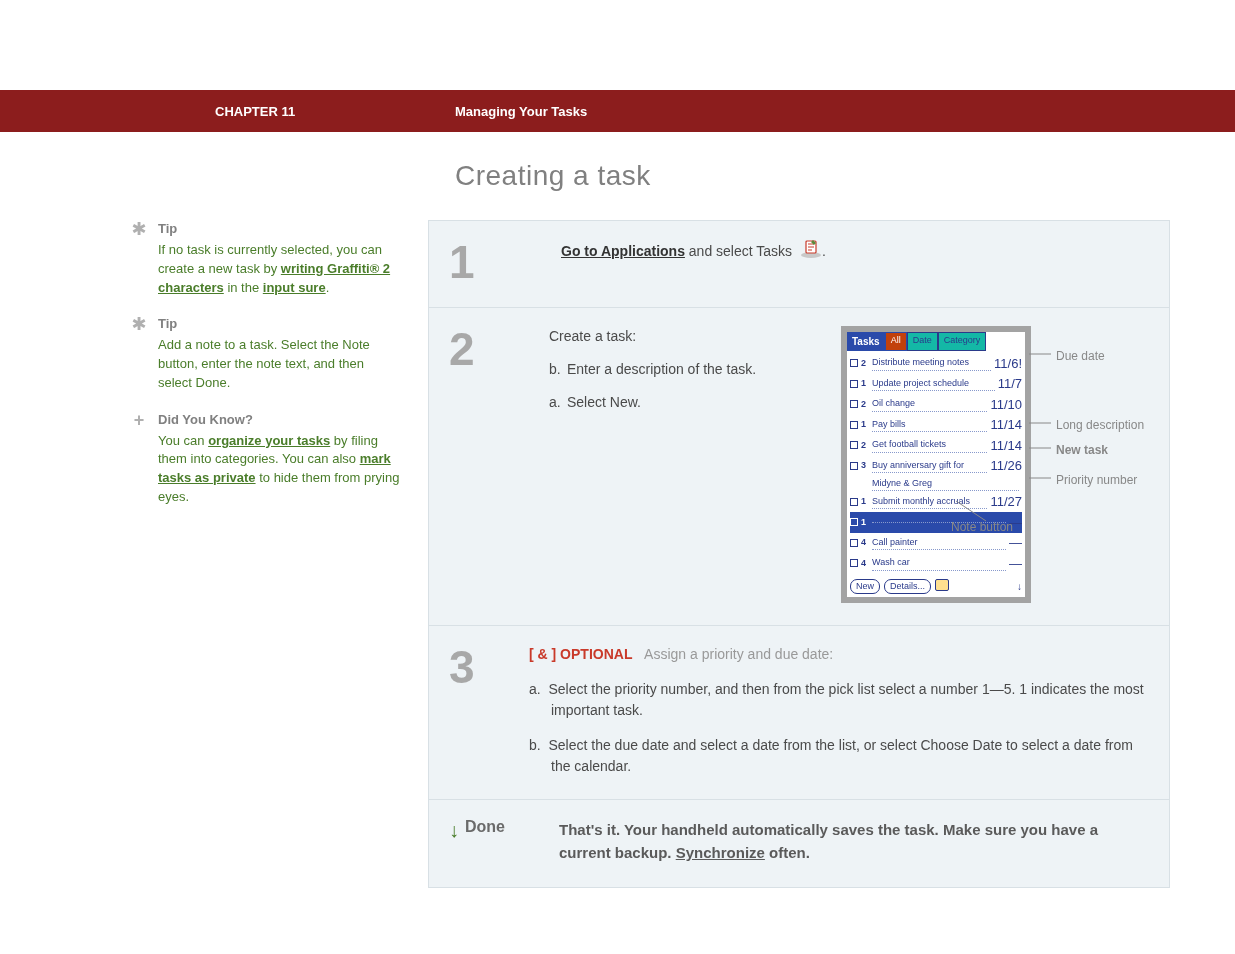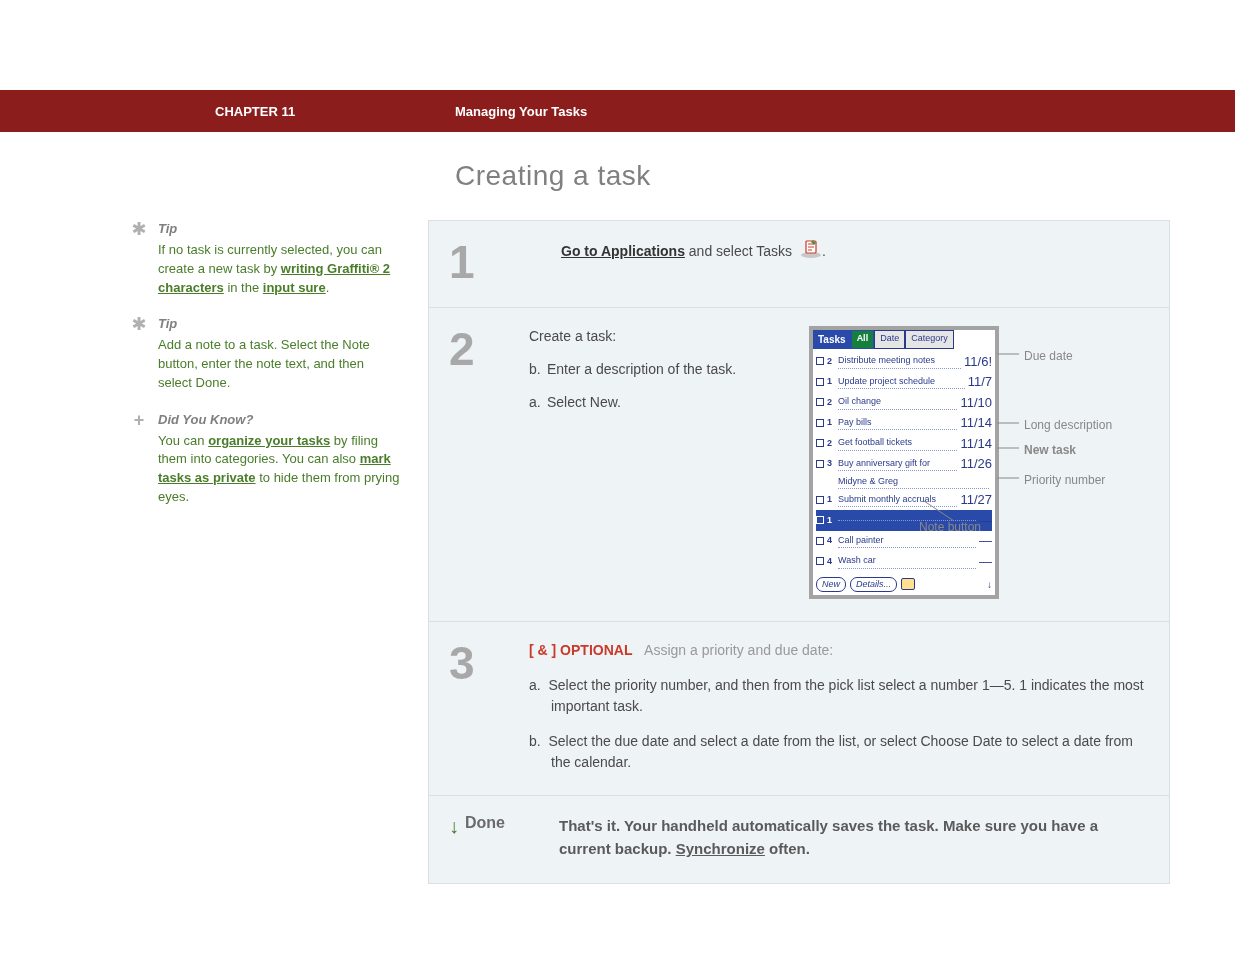--- a/index.html
+++ b/index.html
@@ -12,65 +12,65 @@
     .page-content { padding: 28px 65px 40px 130px; position: relative; }
     
     .page-heading { font-size: 28px; color: #808080; font-weight: normal; margin-left: 325px; margin-bottom: 28px; letter-spacing: 0.5px; }
     
     .body-wrap { display: flex; gap: 28px; }
     
     .sidebar { width: 270px; font-size: 13px; line-height: 1.45; }
     .tip-block { margin-bottom: 18px; display: flex; gap: 10px; }
     .tip-icon { color: #b0b0b0; font-size: 18px; line-height: 1; flex-shrink: 0; width: 18px; text-align: center; }
     .tip-content { flex: 1; }
-    .tip-label { color: #808080; font-weight: bold; margin-bottom: 2px; font-style: italic; }
+    .tip-label { color: #808080; font-weight: bold; margin-bottom: 2px; }
     .tip-text { color: #4a7d2a; }
     .tip-text a, .link-green { color: #4a7d2a; text-decoration: underline; font-weight: bold; }
     
     .main-steps { flex: 1; }
     .step-box { background: #eef3f6; border: 1px solid #d8e0e5; border-bottom: none; padding: 18px 20px 22px 20px; display: flex; gap: 32px; position: relative; }
     .step-box.last { border-bottom: 1px solid #d8e0e5; }
     .step-num { font-size: 46px; font-weight: bold; color: #a8a8a8; line-height: 1; width: 48px; flex-shrink: 0; font-family: Arial, sans-serif; }
     .step-body { flex: 1; color: #4a4a4a; font-size: 14px; line-height: 1.5; }
     .step-body .link-u { color: #333; text-decoration: underline; font-weight: bold; }
     
-    .step2-flex { display: flex; gap: 20px; }
+    .step2-flex { display: flex; gap: 32px; margin-left: 20px; }
     .step2-text { flex: 0 0 260px; }
     .sub-item { margin-top: 12px; }
     .sub-lead { display: inline-block; width: 18px; }
     
     .step3 .opt-tag { color: #c93a2a; font-weight: bold; }
     .step3 .opt-head { color: #999; }
     .step3-item { margin-top: 14px; padding-left: 22px; text-indent: -22px; }
     
     .done-row .step-num-text { font-size: 16px; font-weight: bold; color: #6a6a6a; }
     .done-icon-wrap { width: 48px; flex-shrink: 0; display: flex; align-items: flex-start; gap: 6px; }
     .done-arrow { color: #4a7d2a; font-size: 20px; font-weight: bold; line-height: 1.2; }
     .done-text { color: #5a5a5a; font-weight: bold; font-size: 15px; line-height: 1.55; }
     .done-text .u-link { text-decoration: underline; color: #5a5a5a; }
     
     .tasks-app-icon { display: inline-block; vertical-align: middle; margin-left: 4px; }
     
     .pda-wrap { position: relative; flex: 1; }
-    .pda-screen { border: 4px solid #a3a3a3; background: #fff; width: 190px; font-family: Arial, sans-serif; font-size: 9px; }
+    .pda-screen { border: 6px solid #a3a3a3; background: #fff; width: 190px; font-family: Arial, sans-serif; font-size: 9px; }
     .pda-titlebar { display: flex; }
     .pda-title { background: #2a4aaa; color: #fff; font-weight: bold; padding: 2px 5px; flex: 0 0 auto; font-size: 10px; }
-    .pda-tab { border: 1px solid #2a3a8a; padding: 1px 5px; font-size: 9px; color: #2a3a8a; background: #e5e5e5; }
-    .pda-tab.active { background: #15803d; color: #fff; border-color: #2a4aaa; font-weight: bold; }
+    .pda-tab { border: 1px solid #2a3a8a; padding: 1px 5px; font-size: 9px; color: #2a3a8a; background: #14b8a6; }
+    .pda-tab.active { background: #c2410c; color: #fff; border-color: #2a4aaa; }
     .pda-list { padding: 2px 3px; }
     .pda-row { display: flex; align-items: center; gap: 3px; padding: 0.5px 0; color: #2a3a8a; }
     .pda-check { width: 8px; height: 8px; border: 1px solid #2a3a8a; flex-shrink: 0; }
     .pda-pri { width: 8px; font-weight: bold; flex-shrink: 0; }
     .pda-desc { flex: 1; white-space: nowrap; overflow: hidden; border-bottom: 1px dotted #8899cc; }
     .pda-date { flex-shrink: 0; font-size: 13px; }
     .pda-row.sel { background: #2a4aaa; }
     .pda-row.sel .pda-check { border-color: #fff; }
     .pda-row.sel .pda-pri { color: #fff; }
     .pda-row.indent { padding-left: 22px; }
-    .pda-btns { padding: 3px; display: flex; gap: 4px; align-items: center; font-style: italic; }
+    .pda-btns { padding: 3px; display: flex; gap: 4px; align-items: flex-start; }
     .pda-btn { border: 1px solid #2a3a8a; border-radius: 7px; padding: 0 5px; font-size: 9px; color: #2a3a8a; }
     .pda-note { width: 14px; height: 12px; border: 1px solid #2a3a8a; border-radius: 2px; position: relative; background: #ffe090; }
     .pda-scroll { margin-left: auto; color: #2a3a8a; font-size: 10px; }
     
     .callout { position: absolute; color: #888; font-size: 12px; white-space: nowrap; }
     .callout-line { stroke: #888; stroke-width: 1; }
     
     .footer { border-top: 1px solid #888; margin: 30px 130px 0 130px; padding-top: 10px; display: flex; justify-content: space-between; font-size: 12px; color: #666; }
     .footer .prod { color: #666; }
     .footer .prod b { font-weight: bold; }

